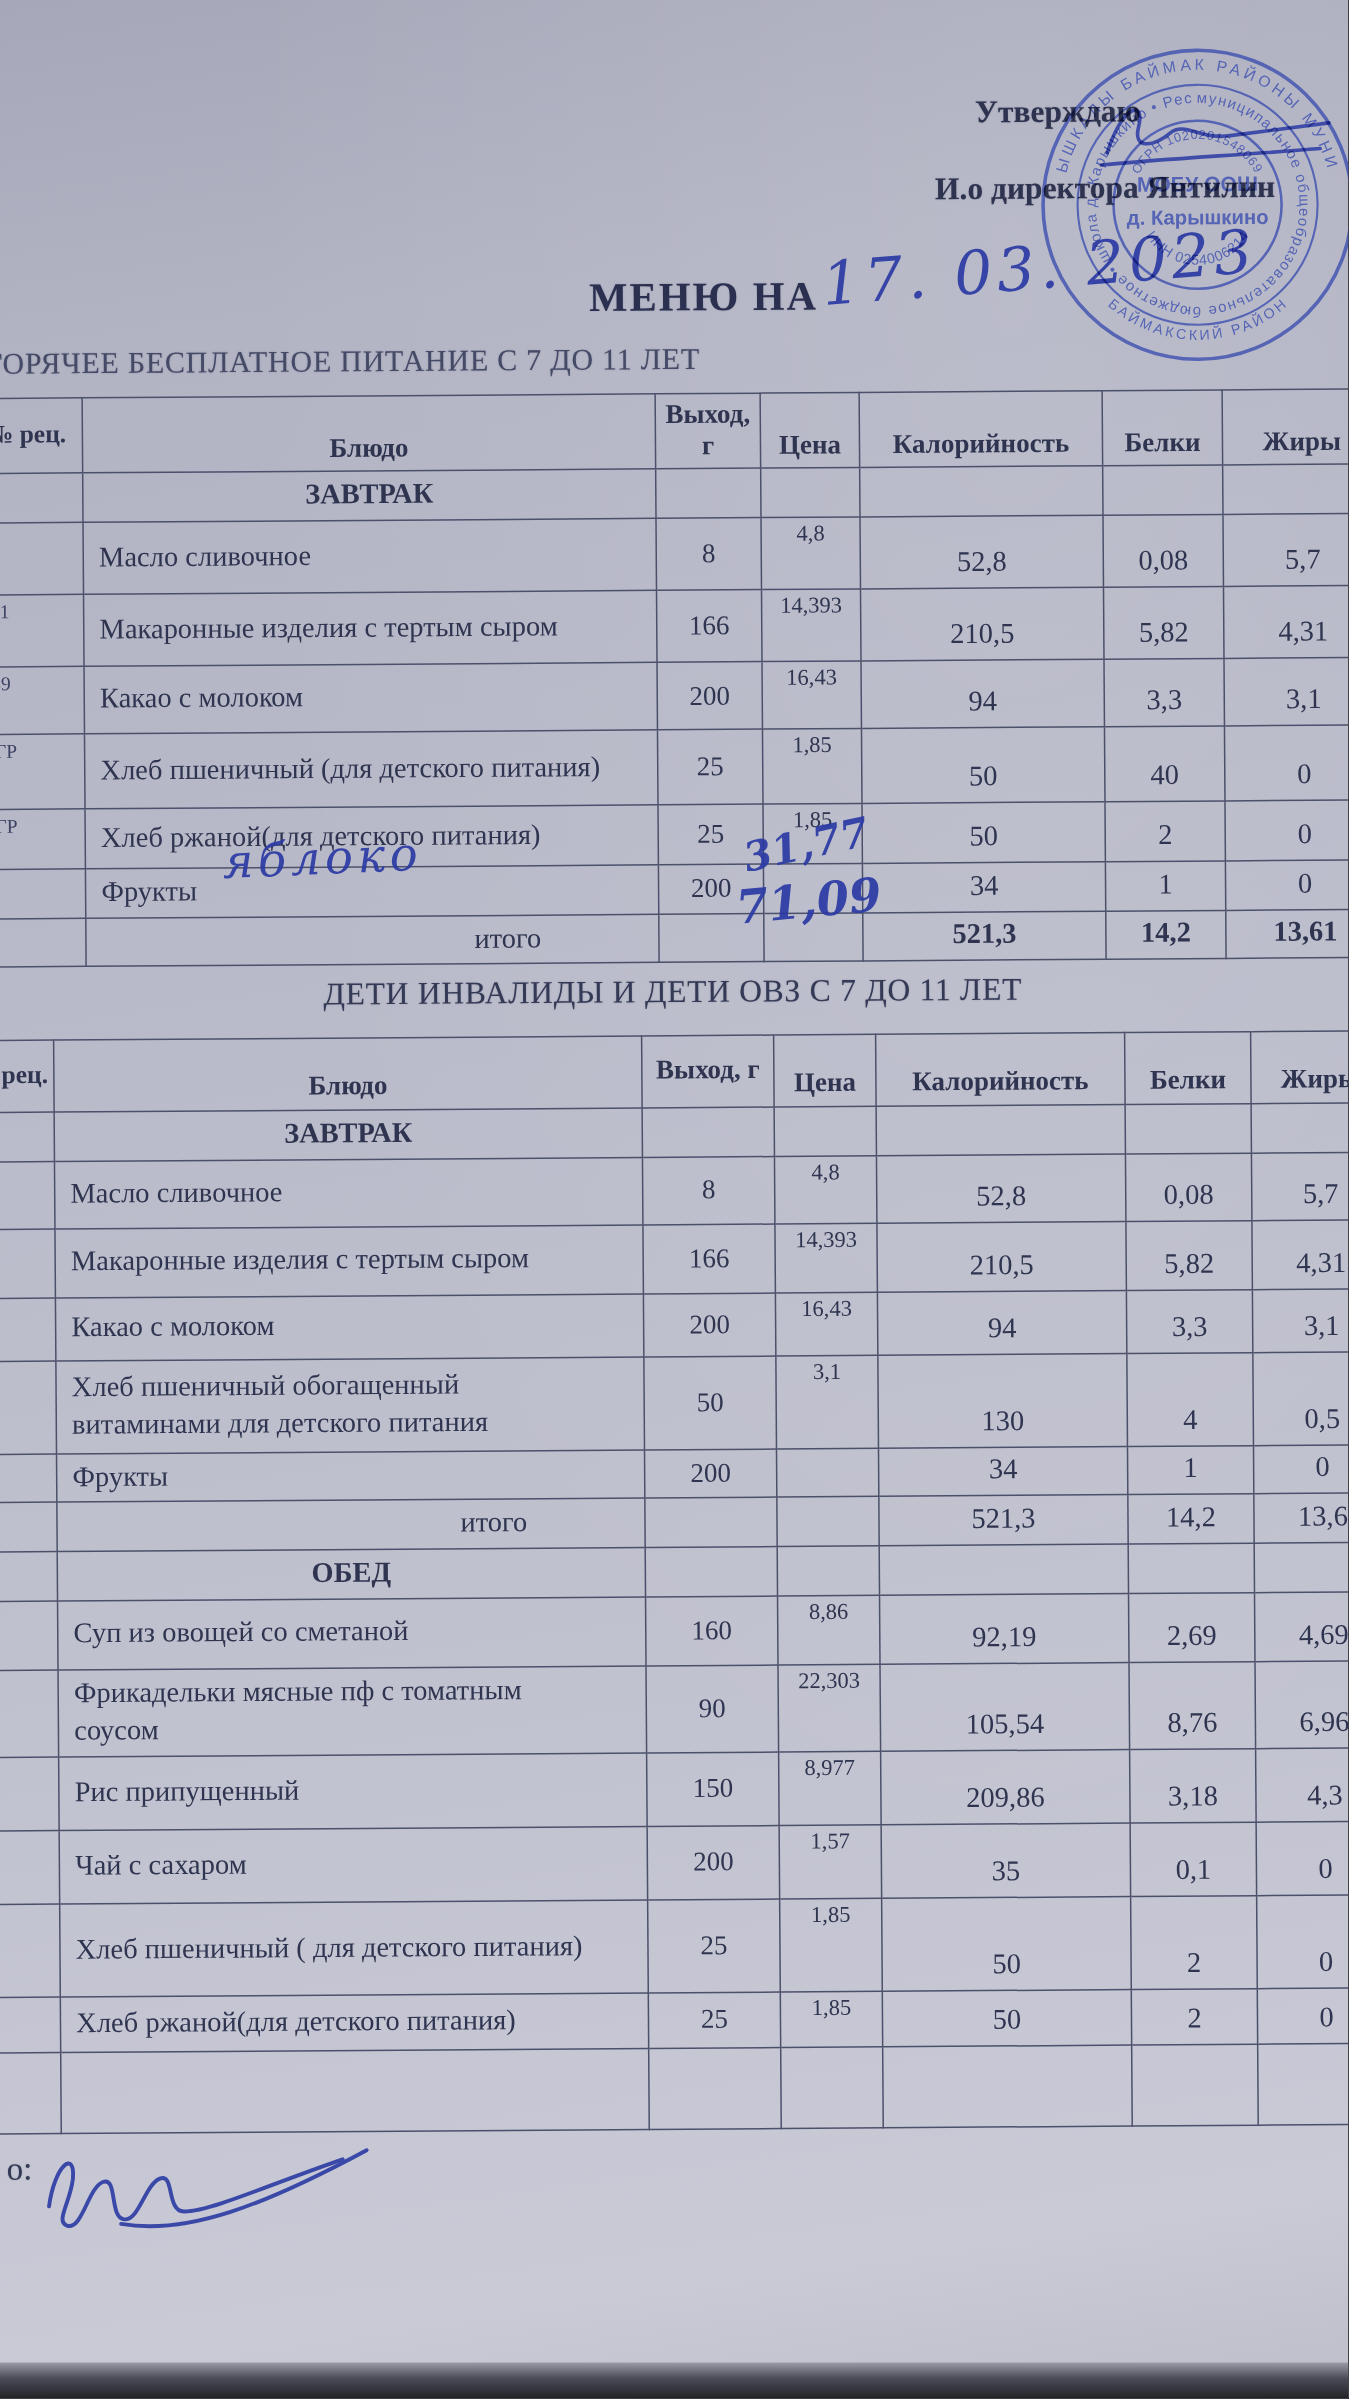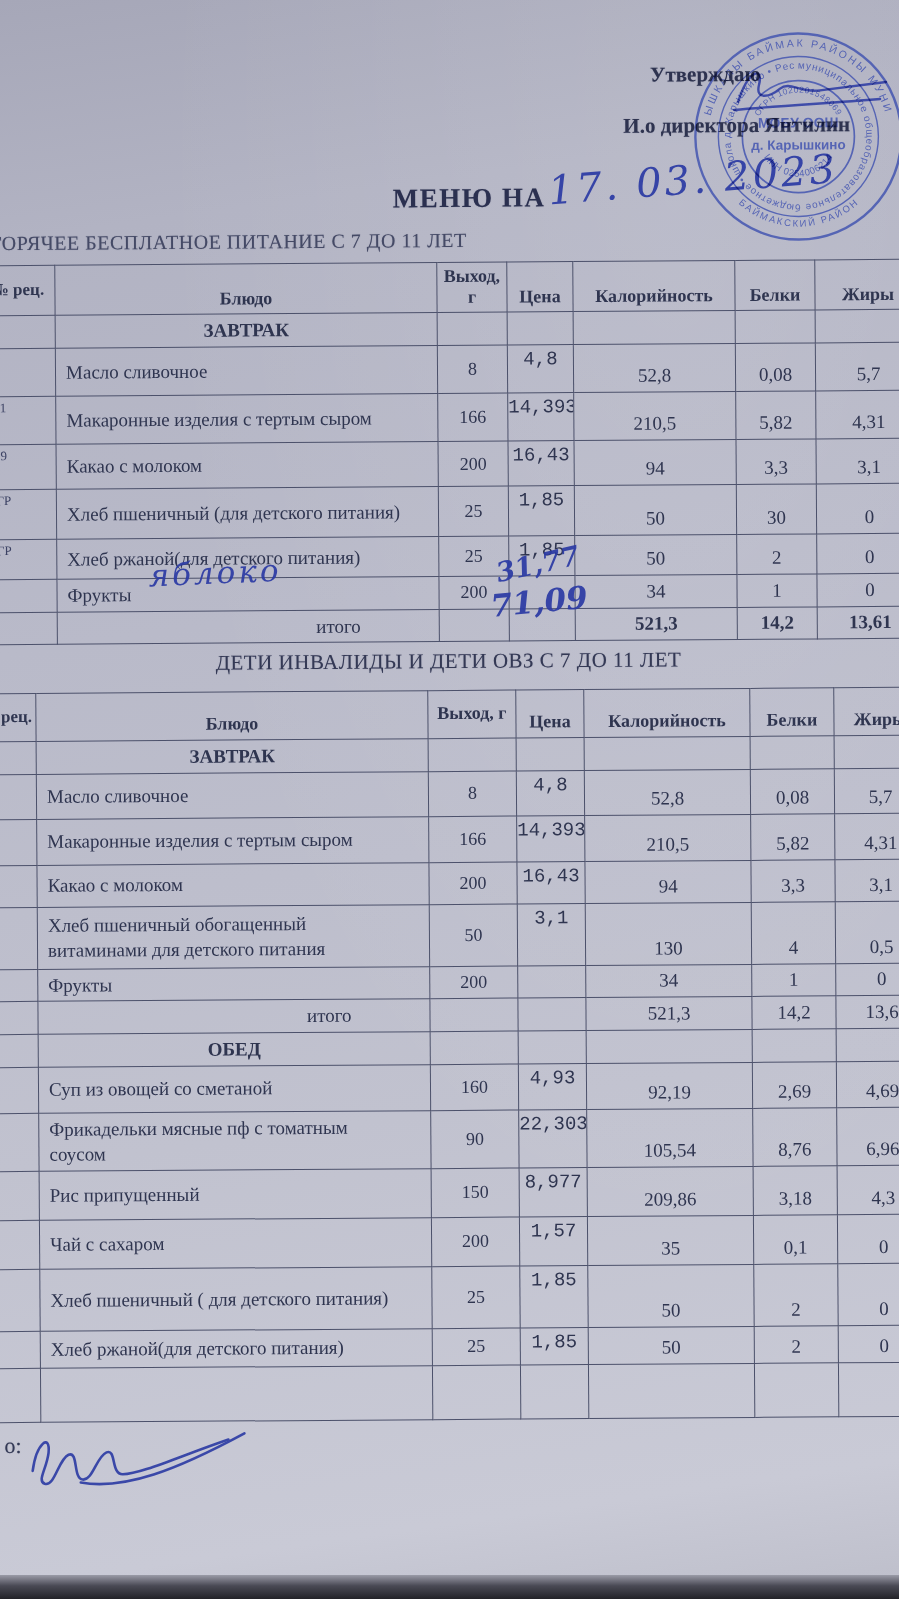--- a/index.html
+++ b/index.html
@@ -38,21 +38,21 @@
   #table1 { left:-16px; top:262px; width:940px; }
   #table2 { left:-24px; top:690px; width:950px; }
   .menu-table td, .menu-table th { border:1.5px solid #4c516b; overflow:hidden; }
   .menu-table th { font-size:18px; font-weight:bold; text-align:center; vertical-align:bottom; padding:3px 2px 5px 2px; line-height:1.15; }
   th.h-num { vertical-align:middle; font-size:17px; line-height:1.6; }
   th.h-out { vertical-align:middle; }
   td { font-size:19px; }
   .c-num  { font-size:13px; vertical-align:top; text-align:left; padding:3px 2px 0 5px; color:#3c4264; }
   .c-dish { text-align:left; vertical-align:middle; padding:3px 26px 3px 10px; line-height:1.35; }
   .c-out  { text-align:center; vertical-align:middle; font-size:18px; }
-  .c-price{ text-align:center; vertical-align:top; font-size:19px; padding-top:3px;font-family:Liberation Mono, monospace; }
+  .c-price{ text-align:center; vertical-align:top; font-size:15px; padding-top:3px; }
   .c-cal,.c-pro,.c-fat { text-align:center; vertical-align:bottom; font-size:19px; padding-bottom:5px; }
   .meal-row  .c-dish { text-align:center; font-weight:bold; padding-right:10px; }
   .total-row .c-dish { text-align:right; padding-right:78px; }
   .t1-total .c-cal, .t1-total .c-pro, .t1-total .c-fat { font-weight:bold; }
 
   
   .stamp { position:absolute; left:692px; top:26px; width:222px; height:226px; opacity:0.82; mix-blend-mode:multiply; }
   .sig-top    { position:absolute; left:733px; top:60px; width:170px; height:62px; mix-blend-mode:multiply; }
   .sig-bottom { position:absolute; left:16px;  top:1406px; width:240px; height:95px; mix-blend-mode:multiply; }
   .t-footer { position:absolute; left:0px; top:1430px; font-size:22px; color:#333955; }
@@ -168,21 +168,21 @@
         <td class="c-cal">94</td>
         <td class="c-pro">3,3</td>
         <td class="c-fat">3,1</td>
       </tr>
       <tr style="height:50px">
         <td class="c-num">СГР</td>
         <td class="c-dish">Хлеб пшеничный (для детского питания)</td>
         <td class="c-out">25</td>
         <td class="c-price">1,85</td>
         <td class="c-cal">50</td>
-        <td class="c-pro">30</td>
+        <td class="c-pro">40</td>
         <td class="c-fat">0</td>
       </tr>
       <tr style="height:40px">
         <td class="c-num">СГР</td>
         <td class="c-dish">Хлеб ржаной(для детского питания)</td>
         <td class="c-out">25</td>
         <td class="c-price">1,85</td>
         <td class="c-cal">50</td>
         <td class="c-pro">2</td>
         <td class="c-fat">0</td>
@@ -303,21 +303,21 @@
         <td></td>
             <td></td>
             <td></td>
             <td></td>
             <td></td>
       </tr>
       <tr style="height:46px">
         <td class="c-num"></td>
         <td class="c-dish">Суп из овощей со сметаной</td>
         <td class="c-out">160</td>
-        <td class="c-price">4,93</td>
+        <td class="c-price">8,86</td>
         <td class="c-cal">92,19</td>
         <td class="c-pro">2,69</td>
         <td class="c-fat">4,69</td>
       </tr>
       <tr style="height:56px">
         <td class="c-num"></td>
         <td class="c-dish">Фрикадельки мясные пф с томатным соусом</td>
         <td class="c-out">90</td>
         <td class="c-price">22,303</td>
         <td class="c-cal">105,54</td>

